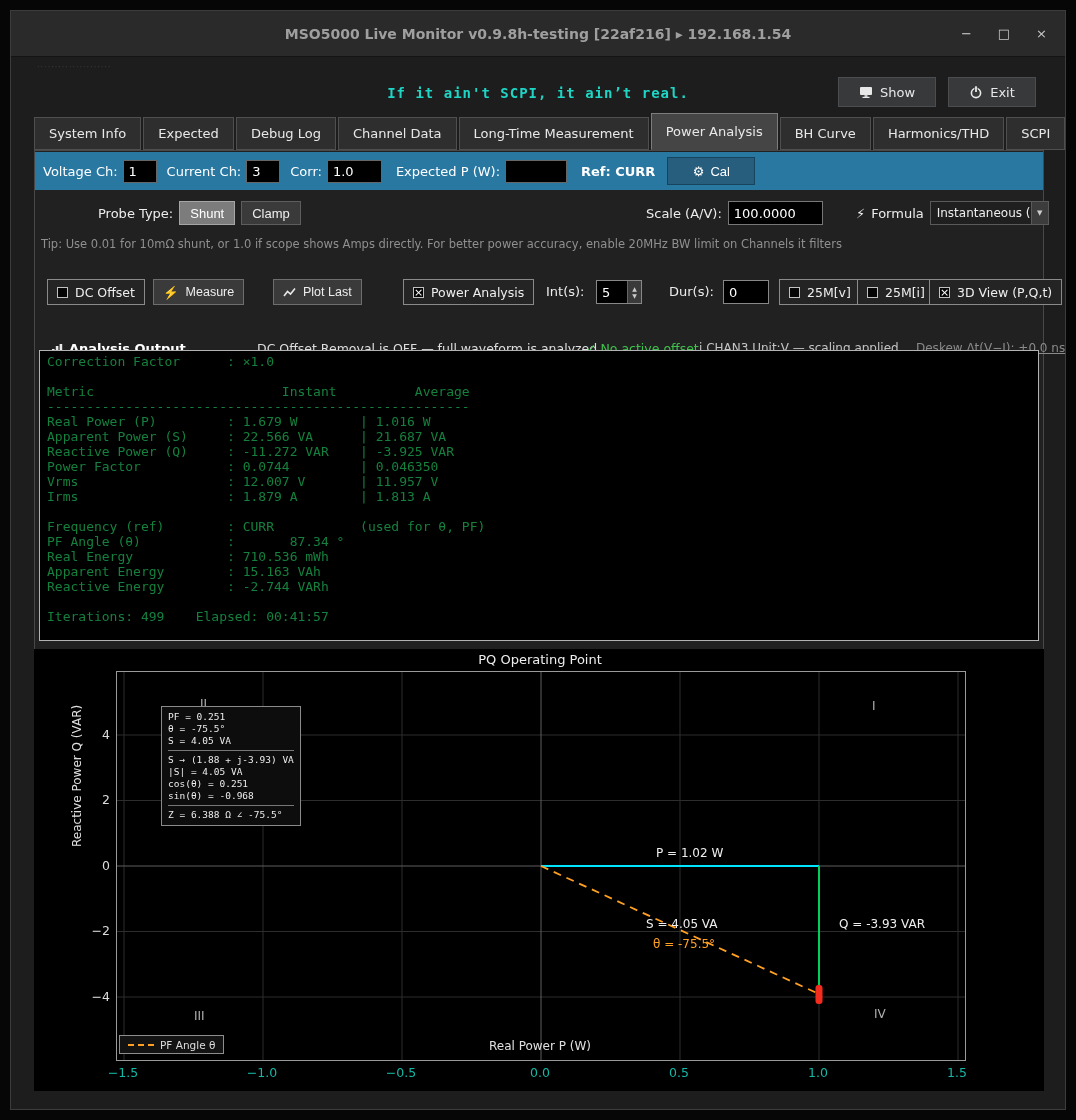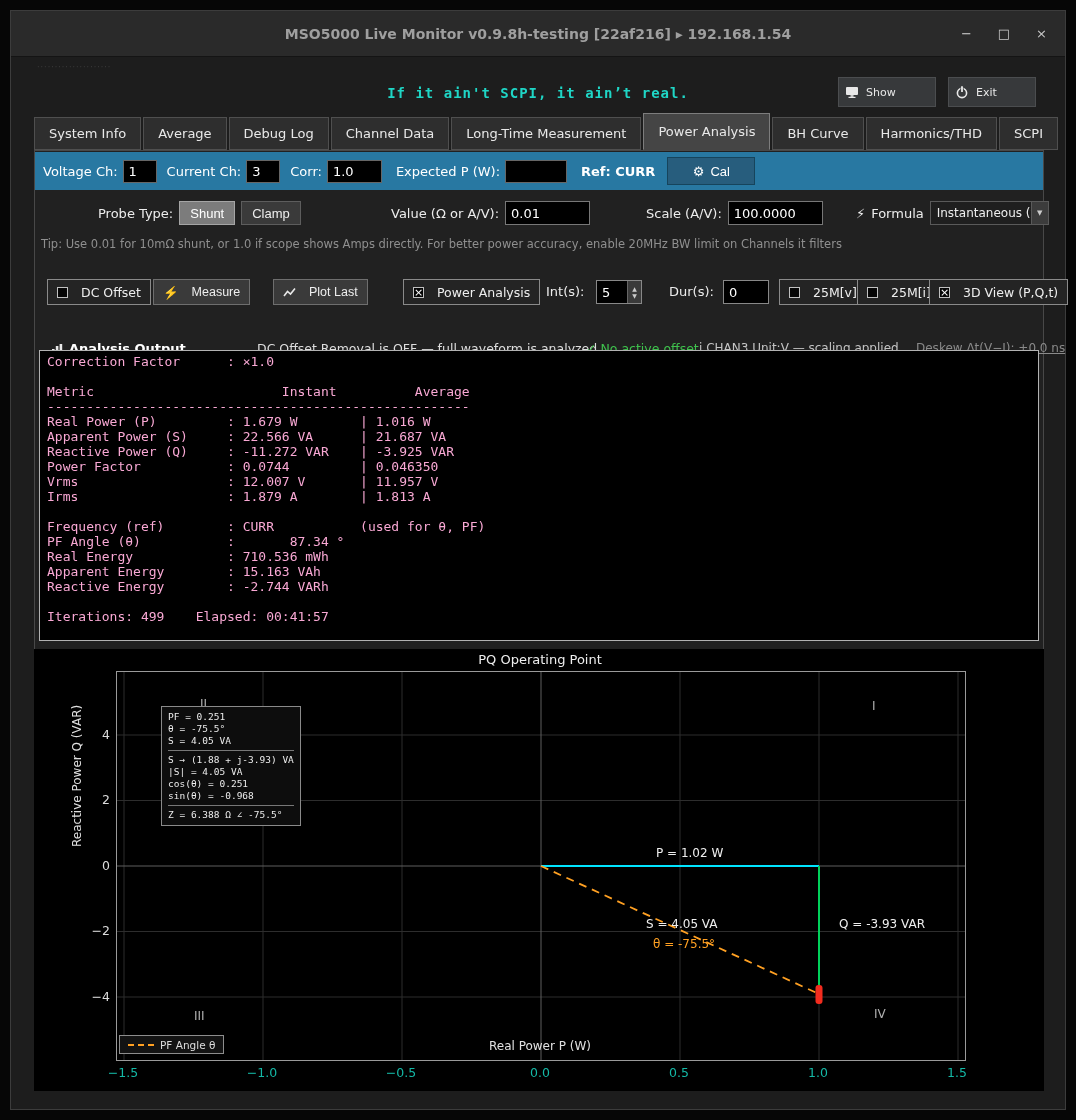--- a/index.html
+++ b/index.html
@@ -25,22 +25,22 @@
   }
   .win-controls span { cursor:default; }
   .dots { position:absolute; left:26px; top:52px; color:#3a3a3a; font-size:8px; letter-spacing:1px; }
   .quote {
     position:absolute; left:0; top:74px; width:100%; text-align:center;
     color:#1fd6c6; font-family:"DejaVu Sans Mono", monospace;
     font-weight:bold; font-size:14px; letter-spacing:1px;
   }
   .topbtn {
     position:absolute; top:66px; height:30px; background:#37393b;
-    border:1px solid #4b4d4f; color:#e8e8e8; font-size:11px;
-    display:flex; align-items:center; gap:7px;
+    border:1px solid #4b4d4f; color:#e8e8e8; font-size:13px;
+    display:flex; align-items:center; justify-content:center; gap:7px;
     font-family:"DejaVu Sans", sans-serif; cursor:pointer;
   }
   
   .tabbar { position:absolute; left:23px; top:102px; height:37px; display:flex; align-items:flex-end; }
   .tab {
     height:33px; display:flex; align-items:center; padding:0 14px;
     background:#2e2e2e; border:1px solid #4f4f4f; margin-right:2px;
     color:#e8e8e8; font-size:13px; white-space:nowrap; box-sizing:border-box; cursor:pointer;
   }
   .tab.active { height:37px; background:#454545; border-color:#7d7d7d; border-bottom-color:#454545; }
@@ -75,21 +75,21 @@
   .dropdown {
     height:24px; display:flex; align-items:stretch; border:1px solid #5a5a5a;
     background:#1f1f1f; box-sizing:border-box; cursor:pointer;
   }
   .dd-value { display:flex; align-items:center; padding:0 6px; color:#eee; font-size:12px; width:88px; overflow:hidden; white-space:nowrap; }
   .dd-arrow { width:16px; background:#3c3c3c; border-left:1px solid #5a5a5a; display:flex; align-items:center; justify-content:center; color:#ccc; font-size:7px; }
   .tip { position:absolute; left:30px; color:#8f8f8f; font-size:11.5px; white-space:nowrap; }
   
   .controls-row { position:absolute; left:24px; top:266px; width:1008px; height:30px; }
   .chk-btn, .push-btn {
-    position:absolute; top:2px; height:26px; display:flex; align-items:center; gap:13px;
+    position:absolute; top:2px; height:26px; display:flex; align-items:center; gap:7px;
     padding:4px 9px; color:#eee; font-size:12.5px; box-sizing:border-box; white-space:nowrap; cursor:pointer;
   }
   .chk-btn { background:#242424; border:1px solid #8a8a8a; }
   .push-btn { background:#3a3a3a; border:1px solid #6e6e6e; }
   .chk-box {
     width:11px; height:11px; border:1px solid #c0c0c0; background:#050505;
     font-size:11px; line-height:10px; text-align:center; color:#fff; box-sizing:border-box;
   }
   .ctrl-label { position:absolute; top:7px; color:#ececec; font-size:13px; }
   .spinbox { position:absolute; top:3px; width:46px; height:24px; background:#000; border:1px solid #888; box-sizing:border-box; display:flex; }
@@ -102,21 +102,21 @@
   .an-title { left:16px; color:#fff; font-weight:bold; font-size:13px; display:flex; align-items:center; gap:6px; }
   .an-status { left:222px; color:#dedede; font-size:12.5px; }
   .an-ok { left:551px; color:#3fc24d; font-size:12.5px; }
   .an-chan { left:664px; color:#c4c4c4; font-size:12px; }
   .an-deskew { left:881px; color:#8a8a8a; font-size:12px; }
   
   .console {
     position:absolute; left:28px; top:339px; width:1000px; height:291px;
     background:#000; border:1px solid #b2b2b2; box-sizing:border-box;
     padding:3px 0 0 7px; font-family:"DejaVu Sans Mono", monospace; font-size:13px;
-    color:#f9a8d4; overflow:hidden;
+    color:#15803d; overflow:hidden;
   }
   .console-line { white-space:pre; height:15px; line-height:15px; }
   
   .chart { position:absolute; left:23px; top:638px; width:1010px; height:442px; background:#000; }
   .chart-title { position:absolute; left:506px; top:3px; transform:translateX(-50%); color:#eeeeee; font-size:13px; }
   .plot { position:absolute; left:82px; top:22px; width:848px; height:388px; border:1px solid #9a9a9a; }
   .ylab {
     position:absolute; left:36px; top:52px; height:146px; display:flex; align-items:center;
     writing-mode:vertical-rl; transform:rotate(180deg); color:#e0e0e0; font-size:12px; white-space:nowrap;
   }
@@ -170,21 +170,21 @@
     <svg width="14" height="14" viewBox="0 0 14 14">
         <circle cx="7" cy="8" r="4.6" stroke="#e8e8e8" stroke-width="1.6" fill="none"></circle>
         <line x1="7" y1="3.2" x2="7" y2="7.4" stroke="#37393b" stroke-width="3.4"></line>
         <line x1="7" y1="1.2" x2="7" y2="7" stroke="#e8e8e8" stroke-width="1.8"></line>
       </svg>
     <span>Exit</span>
   </button>
 
   <div class="tabbar">
     <div class="tab">System Info</div>
-    <div class="tab">Average</div>
+    <div class="tab">Expected</div>
     <div class="tab">Debug Log</div>
     <div class="tab">Channel Data</div>
     <div class="tab">Long-Time Measurement</div>
     <div class="tab active">Power Analysis</div>
     <div class="tab">BH Curve</div>
     <div class="tab">Harmonics/THD</div>
     <div class="tab">SCPI</div>
   </div>
 
   <div class="pane"></div>
@@ -203,24 +203,20 @@
       <span>⚙</span>
       <span>Cal</span>
     </button>
   </div>
 
   <div class="probe-row">
     <div class="pgroup" style="left:63px;">
       <span>Probe Type:</span>
       <button class="toggle-btn toggle-on">Shunt</button>
       <button class="toggle-btn toggle-off">Clamp</button>
-    </div>
-    <div class="pgroup" style="left:356px;">
-      <span>Value (Ω or A/V):</span>
-      <input class="p-input" style="width: 85px;" value="0.01">
     </div>
     <div class="pgroup" style="left:611px;">
       <span>Scale (A/V):</span>
       <input class="p-input" style="width: 95px;" value="100.0000">
     </div>
     <div class="pgroup" style="left:821px;">
       <span class="bolt">⚡</span>
       <span>Formula</span>
       <div class="dropdown">
         <span class="dd-value">Instantaneous (v</span>

